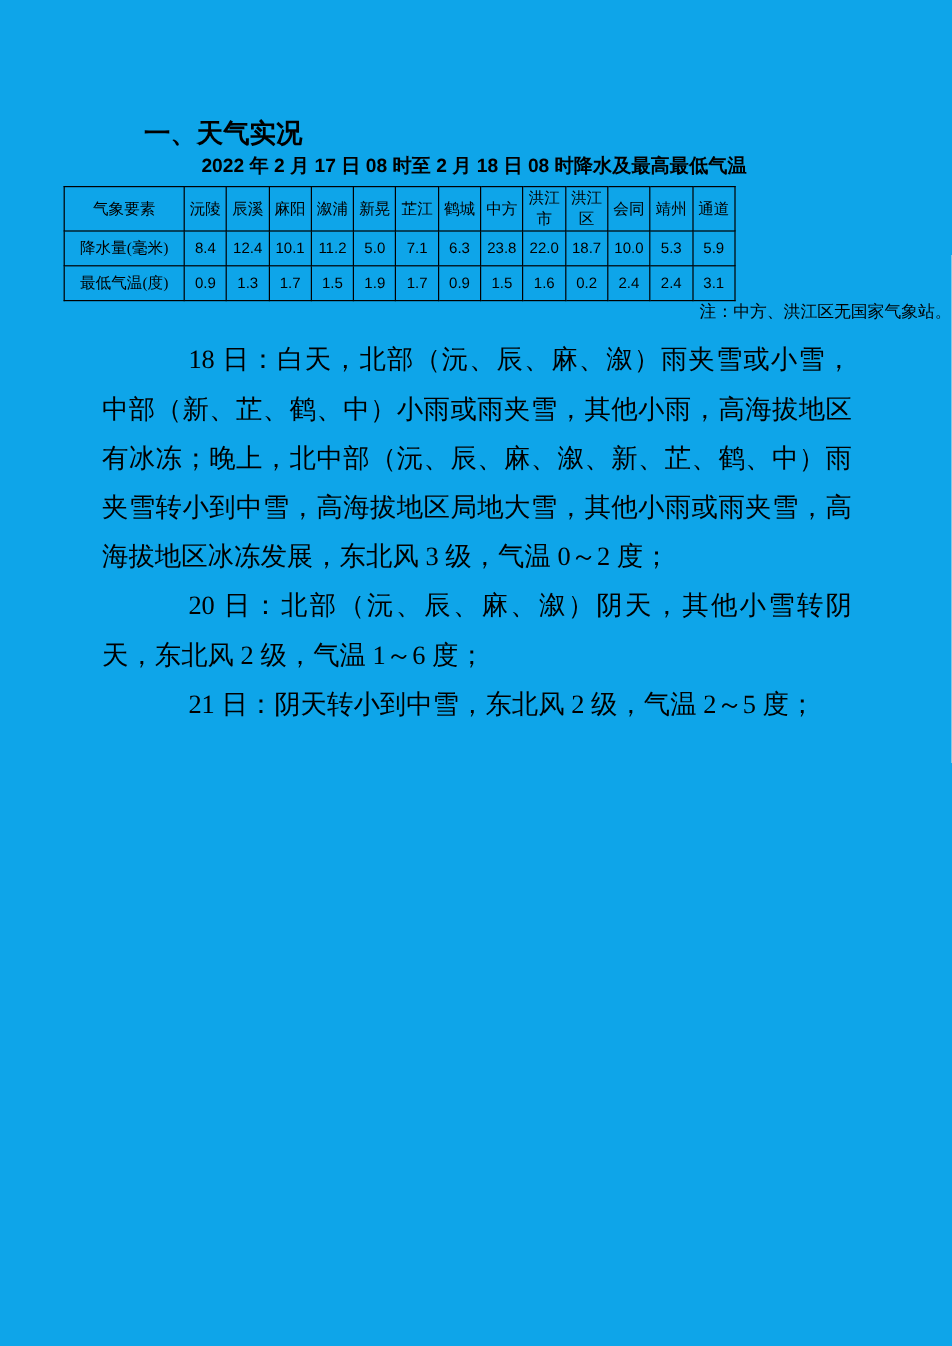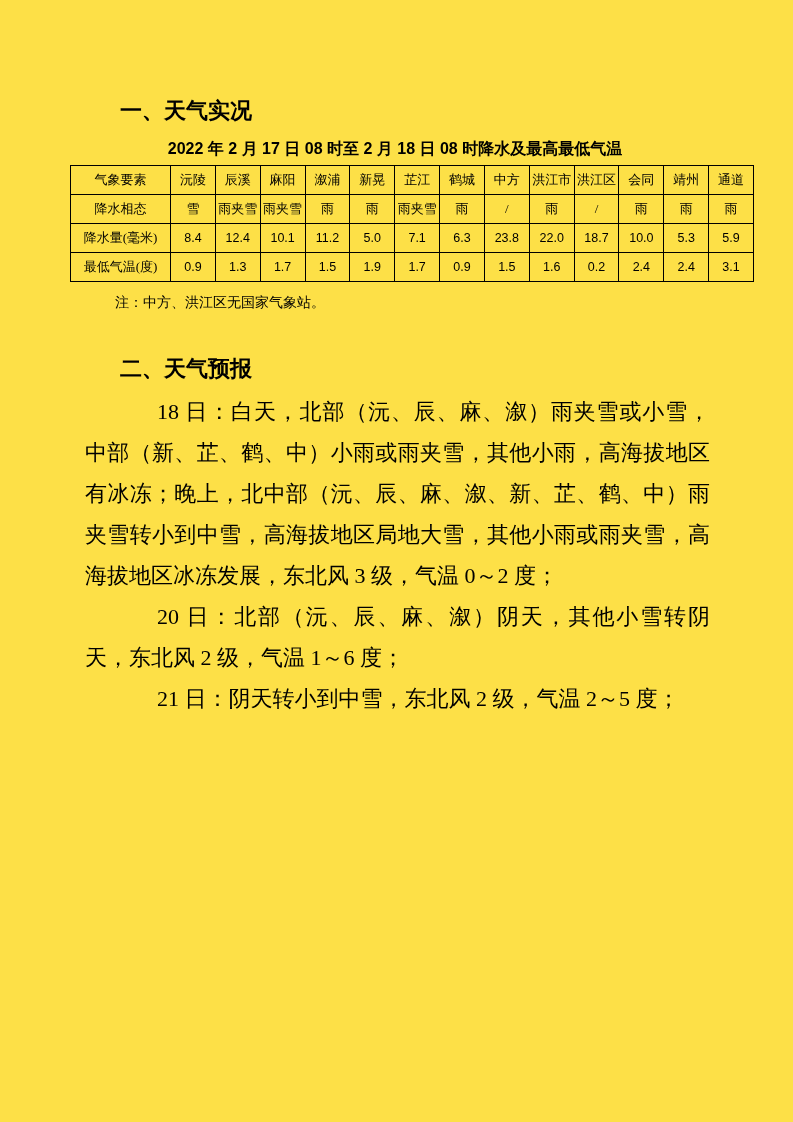--- a/index.html
+++ b/index.html
@@ -1,48 +1,48 @@
 <!DOCTYPE html>
 <html><head>
 <meta charset="utf-8">
 <style>
   html, body { margin: 0; padding: 0; background: #e8e8e8; }
   .page {
     position: relative;
     width: 793px;
     height: 1122px;
     margin: 0 auto;
-    background: #fde047;
+    background: #0ea5e9;
     color: #000000;
     font-family: "Liberation Serif", "DejaVu Serif", serif;
     overflow: hidden;
     box-sizing: border-box;
     padding-top: 97px;
   }
   h1.sec-title, h2.sec-title {
     margin: 0 0 0 120px;
     font-family: "Liberation Sans", "DejaVu Sans", sans-serif;
     font-weight: bold;
     font-size: 22px;
     line-height: 28px;
     color: #000000;
   }
   h2.sec-title { margin-top: 42px; }
   .table-title {
-    margin: 13px 0 5px 53px;
+    margin: 3px 0 5px 53px;
     width: 684px;
     text-align: center;
     font-family: "Liberation Sans", "DejaVu Sans", sans-serif;
     font-weight: bold;
     font-size: 16px;
     line-height: 22px;
   }
   table.weather {
-    margin-left: 70px;
-    width: 684px;
+    margin-left: 53px;
+    width: 560px;
     border-collapse: collapse;
     table-layout: fixed;
   }
   table.weather th, table.weather td {
     border: 1px solid #000000;
     text-align: center;
     vertical-align: middle;
     font-weight: normal;
     font-size: 13px;
     height: 28px;
@@ -50,23 +50,24 @@
     overflow: hidden;
     font-family: "Liberation Serif", "DejaVu Serif", serif;
   }
   table.weather thead th:first-child { width: 97px; }
   table.weather .num {
     font-family: "Liberation Sans", "DejaVu Sans", sans-serif;
     font-weight: normal;
     font-size: 12.5px;
   }
   .table-note {
-    margin: 11px 0 0 115px;
+    margin: 0 0 0 115px;
     font-size: 14px;
     line-height: 20px;
+    text-align: right;
   }
   .body-text {
     margin: 8px 83px 0 85px;
     text-align: justify;
   }
   .body-text p {
     margin: 0;
     font-size: 22px;
     line-height: 41px;
     text-indent: 72px;
@@ -97,36 +98,20 @@
           <th>中方</th>
           <th>洪江市</th>
           <th>洪江区</th>
           <th>会同</th>
           <th>靖州</th>
           <th>通道</th>
         </tr>
     </thead>
     <tbody>
         <tr>
-          <th>降水相态</th>
-          <td>雪</td>
-          <td>雨夹雪</td>
-          <td>雨夹雪</td>
-          <td>雨</td>
-          <td>雨</td>
-          <td>雨夹雪</td>
-          <td>雨</td>
-          <td>/</td>
-          <td>雨</td>
-          <td>/</td>
-          <td>雨</td>
-          <td>雨</td>
-          <td>雨</td>
-        </tr>
-        <tr>
           <th>降水量(毫米)</th>
           <td class="num">8.4</td>
           <td class="num">12.4</td>
           <td class="num">10.1</td>
           <td class="num">11.2</td>
           <td class="num">5.0</td>
           <td class="num">7.1</td>
           <td class="num">6.3</td>
           <td class="num">23.8</td>
           <td class="num">22.0</td>
@@ -149,21 +134,20 @@
           <td class="num">0.2</td>
           <td class="num">2.4</td>
           <td class="num">2.4</td>
           <td class="num">3.1</td>
         </tr>
       </tbody>
   </table>
 
   <div class="table-note">注：中方、洪江区无国家气象站。</div>
 
-  <h2 class="sec-title">二、天气预报</h2>
 
   <div class="body-text">
       <p><span>18 日：白天，北部（沅、辰、麻、溆）雨夹雪或小雪，中部（新、芷、鹤、中）小雨或雨夹雪，其他小雨，高海拔地区有冰冻；晚上，北中部（沅、辰、麻、溆、新、芷、鹤、中）雨夹雪转小到中雪，高海拔地区局地大雪，其他小雨或雨夹雪，高海拔地区冰冻发展，东北风 3 级，气温 0～2 度；</span></p>
       <p><span>20 日：北部（沅、辰、麻、溆）阴天，其他小雪转阴天，东北风 2 级，气温 1～6 度；</span></p>
       <p><span>21 日：阴天转小到中雪，东北风 2 级，气温 2～5 度；</span></p>
     </div>
 
 </div>
 
 </body></html>

